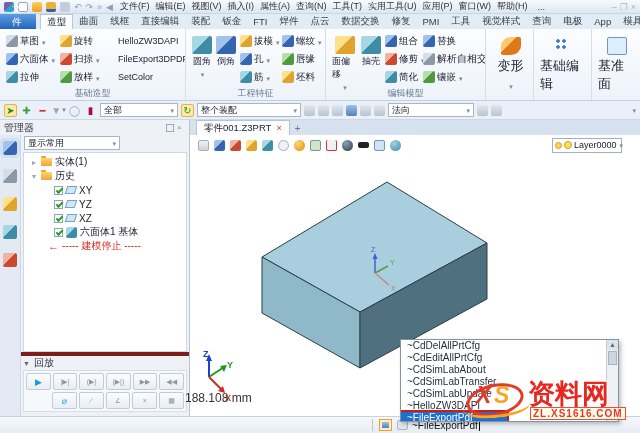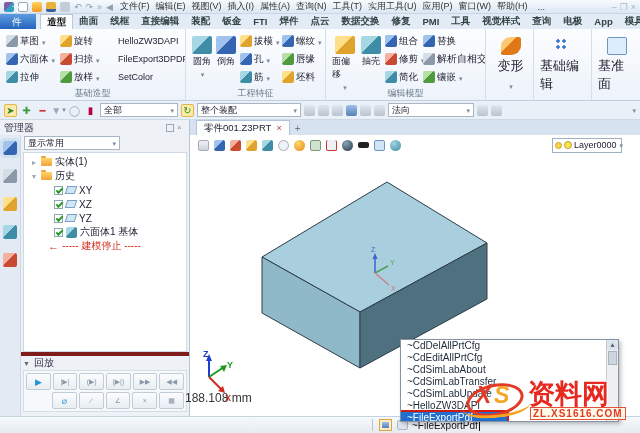--- a/index.html
+++ b/index.html
@@ -14,21 +14,21 @@
   .i-doc{background:#fff;border:1px solid #9aa8b8;box-sizing:border-box;}
   .i-folder{background:linear-gradient(#ffd257,#f09a23);}
   .i-save{background:#e8b23a;border-bottom:3px solid #3a5f9e;box-sizing:border-box;}
   .i-print{background:#c3ccd8;}
   .glyph{color:#8aa0b6;font-size:9px;line-height:10px;}
   .menu-item{padding:0 3px;white-space:nowrap;cursor:default;}
   .tb-right{margin-left:auto;display:flex;gap:3px;color:#aab6c4;font-size:9px;}
   
   .tabrow{height:15px;background:#e2ebf6;display:flex;align-items:stretch;font-size:9.5px;box-sizing:border-box;}
   .file-btn{background:linear-gradient(#5e9ce0,#2465bd);color:#fff;padding:0 12px;display:flex;align-items:center;margin-right:4px;}
-  .rtab{padding:4px 6px;display:flex;align-items:center;color:#344;white-space:nowrap;cursor:default;font-weight:bold;}
+  .rtab{padding:4px 6px;display:flex;align-items:center;color:#344;white-space:nowrap;cursor:default;}
   .rtab.active{background:#fbfdfe;border:1px solid #b9c8da;border-bottom:none;color:#111;}
   
   .ribbon{height:72px;background:linear-gradient(#fcfdff,#edf3fa);border-bottom:1px solid #c2cfde;
           display:flex;box-sizing:border-box;}
   .rgroup{position:relative;border-right:1px solid #d5dfe9;padding:3px 4px 12px 6px;box-sizing:border-box;flex:none;overflow:hidden;}
   .rg-label{position:absolute;bottom:0;left:0;right:0;text-align:center;font-size:9px;color:#68798c;white-space:nowrap;}
   .rg-grid{display:grid;grid-auto-rows:18px;align-items:center;}
   .rg-item{display:flex;align-items:center;gap:2px;font-size:9.5px;white-space:nowrap;cursor:default;}
   .dd::after{content:"▾";color:#7a8a9a;font-size:7px;margin-left:1px;}
   .cub{width:12px;height:12px;display:inline-block;border-radius:2px;flex:none;}
@@ -425,26 +425,26 @@
               <span>历史</span>
             </div>
             <div class="trow" style="padding-left:30px">
               <span class="chk"></span>
               <span class="plane-ico"></span>
               <span>XY</span>
             </div>
             <div class="trow" style="padding-left:30px">
               <span class="chk"></span>
               <span class="plane-ico"></span>
-              <span>XZ</span>
+              <span>YZ</span>
             </div>
             <div class="trow" style="padding-left:30px">
               <span class="chk"></span>
               <span class="plane-ico"></span>
-              <span>YZ</span>
+              <span>XZ</span>
             </div>
             <div class="trow" style="padding-left:30px">
               <span class="chk"></span>
               <span class="cub c-teal" style="width:11px;height:11px"></span>
               <span>六面体1 基体</span>
             </div>
             <div class="trow stop-row" style="padding-left:24px">
               <span class="stop-arrow">←</span>
               <span>----- 建模停止 -----</span>
             </div>

